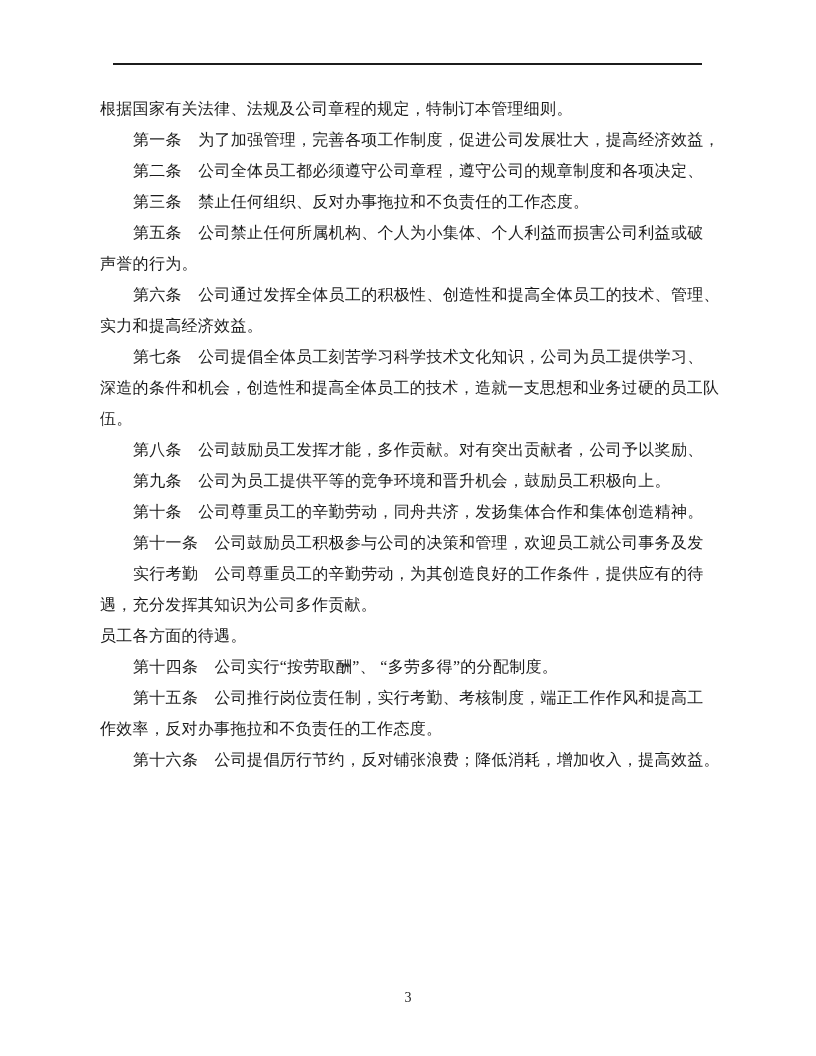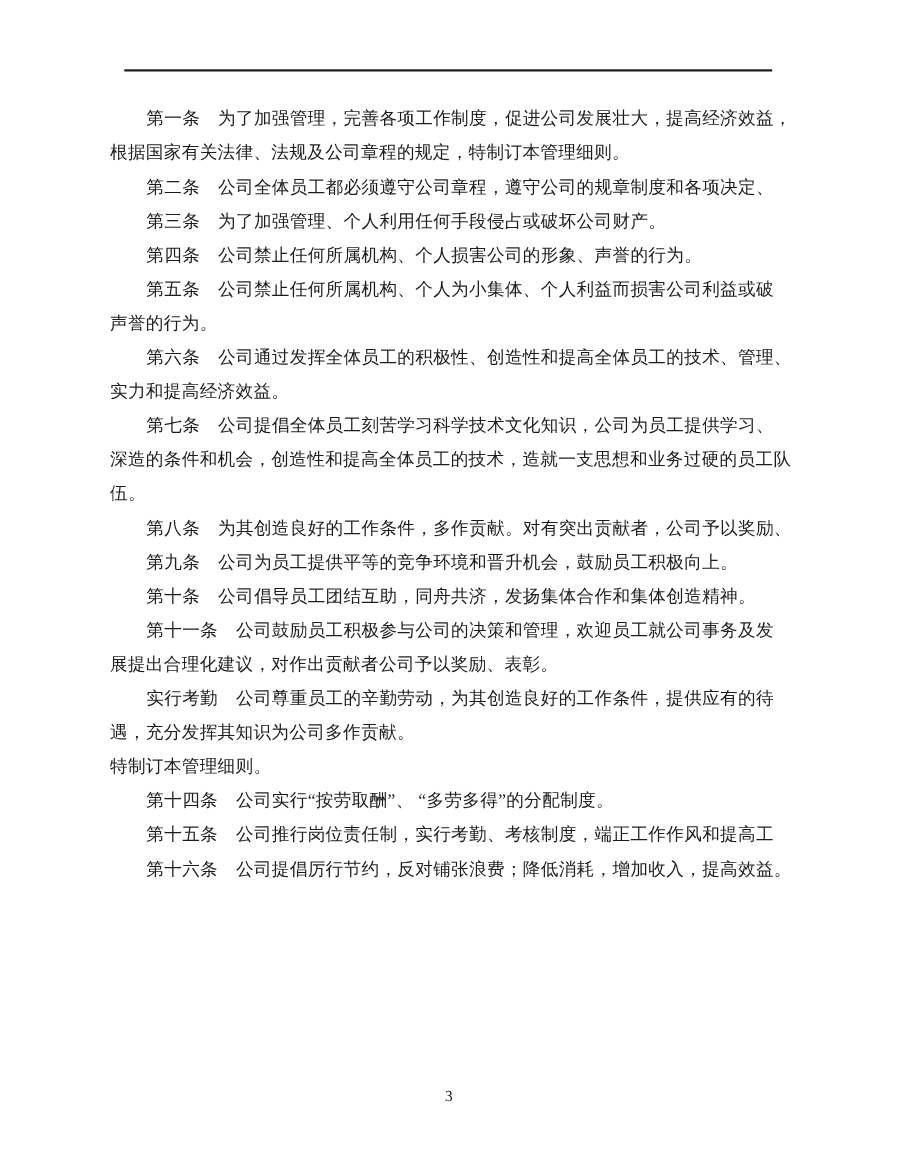--- a/index.html
+++ b/index.html
@@ -49,38 +49,37 @@
     line-height: 20px;
     color: #1c1c1c;
   }
 </style>
 </head>
 <body>
 
 <div class="page">
   <div class="header-rule"></div>
   <div class="doc-body" id="doc-body">
+      <div class="line">根据国家有关法律、法规及公司章程的规定，特制订本管理细则。</div>
       <div class="line indent">第一条　为了加强管理，完善各项工作制度，促进公司发展壮大，提高经济效益，</div>
-      <div class="line">根据国家有关法律、法规及公司章程的规定，特制订本管理细则。</div>
       <div class="line indent">第二条　公司全体员工都必须遵守公司章程，遵守公司的规章制度和各项决定、</div>
-      <div class="line indent">第三条　为了加强管理、个人利用任何手段侵占或破坏公司财产。</div>
-      <div class="line indent">第四条　公司禁止任何所属机构、个人损害公司的形象、声誉的行为。</div>
+      <div class="line indent">第三条　禁止任何组织、反对办事拖拉和不负责任的工作态度。</div>
       <div class="line indent">第五条　公司禁止任何所属机构、个人为小集体、个人利益而损害公司利益或破</div>
       <div class="line">声誉的行为。</div>
       <div class="line indent">第六条　公司通过发挥全体员工的积极性、创造性和提高全体员工的技术、管理、</div>
       <div class="line">实力和提高经济效益。</div>
       <div class="line indent">第七条　公司提倡全体员工刻苦学习科学技术文化知识，公司为员工提供学习、</div>
       <div class="line">深造的条件和机会，创造性和提高全体员工的技术，造就一支思想和业务过硬的员工队</div>
       <div class="line">伍。</div>
-      <div class="line indent">第八条　为其创造良好的工作条件，多作贡献。对有突出贡献者，公司予以奖励、</div>
+      <div class="line indent">第八条　公司鼓励员工发挥才能，多作贡献。对有突出贡献者，公司予以奖励、</div>
       <div class="line indent">第九条　公司为员工提供平等的竞争环境和晋升机会，鼓励员工积极向上。</div>
-      <div class="line indent">第十条　公司倡导员工团结互助，同舟共济，发扬集体合作和集体创造精神。</div>
+      <div class="line indent">第十条　公司尊重员工的辛勤劳动，同舟共济，发扬集体合作和集体创造精神。</div>
       <div class="line indent">第十一条　公司鼓励员工积极参与公司的决策和管理，欢迎员工就公司事务及发</div>
-      <div class="line">展提出合理化建议，对作出贡献者公司予以奖励、表彰。</div>
       <div class="line indent">实行考勤　公司尊重员工的辛勤劳动，为其创造良好的工作条件，提供应有的待</div>
       <div class="line">遇，充分发挥其知识为公司多作贡献。</div>
-      <div class="line">特制订本管理细则。</div>
+      <div class="line">员工各方面的待遇。</div>
       <div class="line indent">第十四条　公司实行“按劳取酬”、 “多劳多得”的分配制度。</div>
       <div class="line indent">第十五条　公司推行岗位责任制，实行考勤、考核制度，端正工作作风和提高工</div>
+      <div class="line">作效率，反对办事拖拉和不负责任的工作态度。</div>
       <div class="line indent">第十六条　公司提倡厉行节约，反对铺张浪费；降低消耗，增加收入，提高效益。</div>
     </div>
   <div class="page-number">3</div>
 </div>
 
 </body></html>

